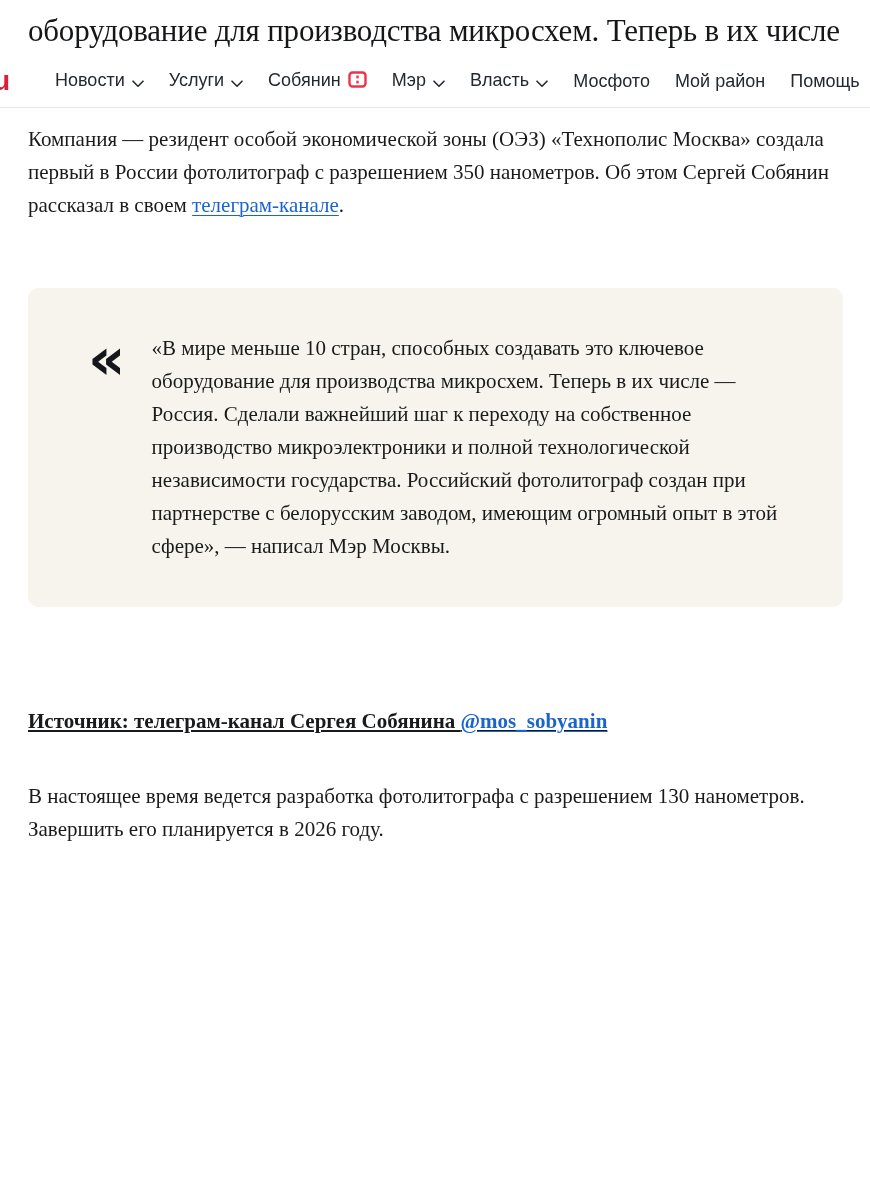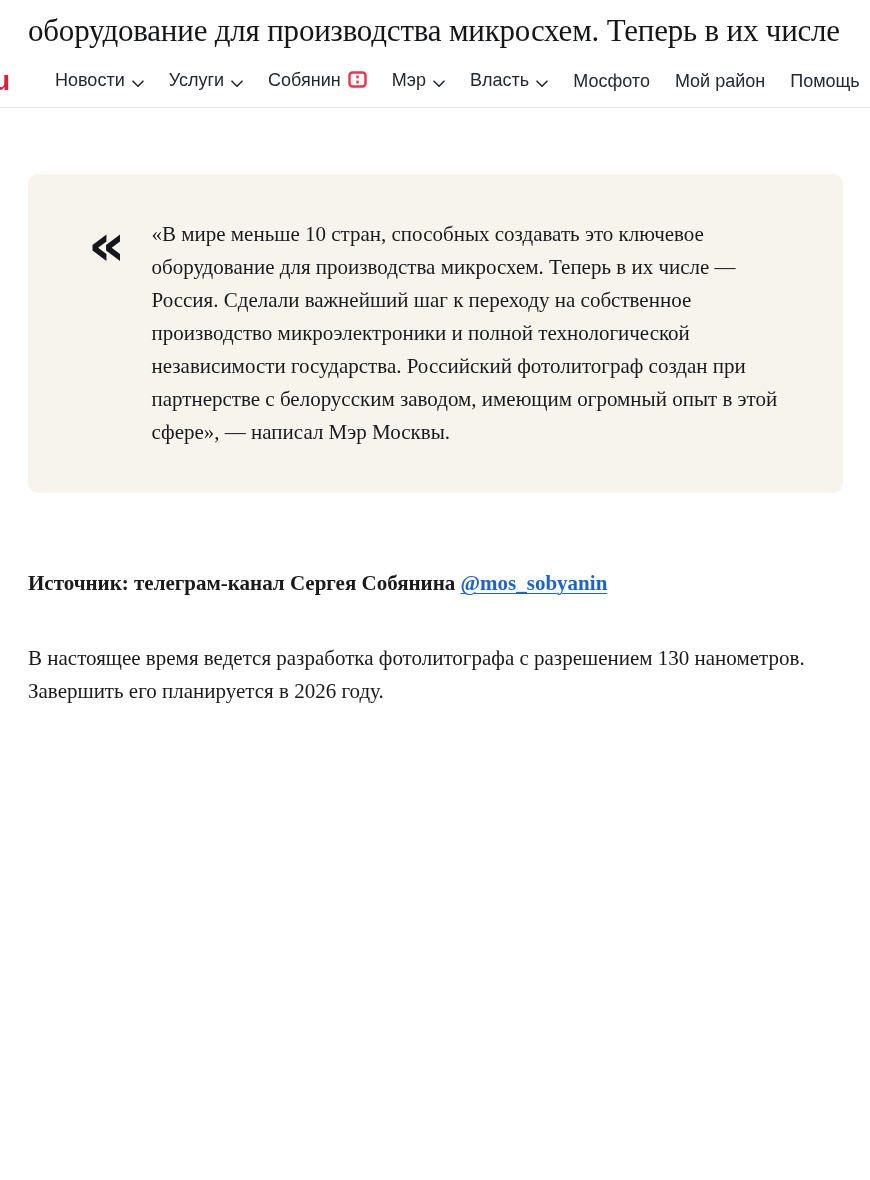--- a/index.html
+++ b/index.html
@@ -85,21 +85,21 @@
     font-family: "DejaVu Sans", sans-serif;
     font-weight: 700;
     font-size: 58px;
     line-height: 50px;
     color: #15171a;
     flex: 0 0 auto;
     margin-top: 2px;
   }
   .quote-text { max-width: 640px; }
 
-  .source-line { margin-top: 74px; font-weight: 700; max-width: 818px; }
+  .source-line { margin-top: 98px; font-weight: 700; max-width: 818px; text-decoration: underline; }
   .source-line a { font-weight: 700; }
 
   .p-body { margin-top: 42px; max-width: 800px; }
 </style>
 </head>
 <body>
 
 <h1 class="headline">
   <div class="hl-line">оборудование для производства микросхем. Теперь в их числе</div>
 </h1>
@@ -163,20 +163,21 @@
   </span>
 
   <span class="nav-item">
     <span>Помощь</span>
 
   </span>
 </nav>
 
 <main class="article">
 
+  <p class="p-intro"><span>Компания — резидент особой экономической зоны (ОЭЗ) «Технополис Москва» создала первый в России фотолитограф с разрешением 350 нанометров. Об этом Сергей Собянин рассказал в своем </span><a class="text-link" href="#">телеграм-канале</a><span>.</span></p>
 
   <blockquote class="quote-box">
     <span class="quote-mark">«</span>
     <span class="quote-text">«В мире меньше 10 стран, способных создавать это ключевое оборудование для производства микросхем. Теперь в их числе — Россия. Сделали важнейший шаг к переходу на собственное производство микроэлектроники и полной технологической независимости государства. Российский фотолитограф создан при партнерстве с белорусским заводом, имеющим огромный опыт в этой сфере», — написал Мэр Москвы.</span>
   </blockquote>
 
   <p class="source-line"><span>Источник: телеграм-канал Сергея Собянина </span><a class="text-link" href="#">@mos_sobyanin</a></p>
 
   <p class="p-body">В настоящее время ведется разработка фотолитографа с разрешением 130 нанометров. Завершить его планируется в 2026 году.</p>
 

